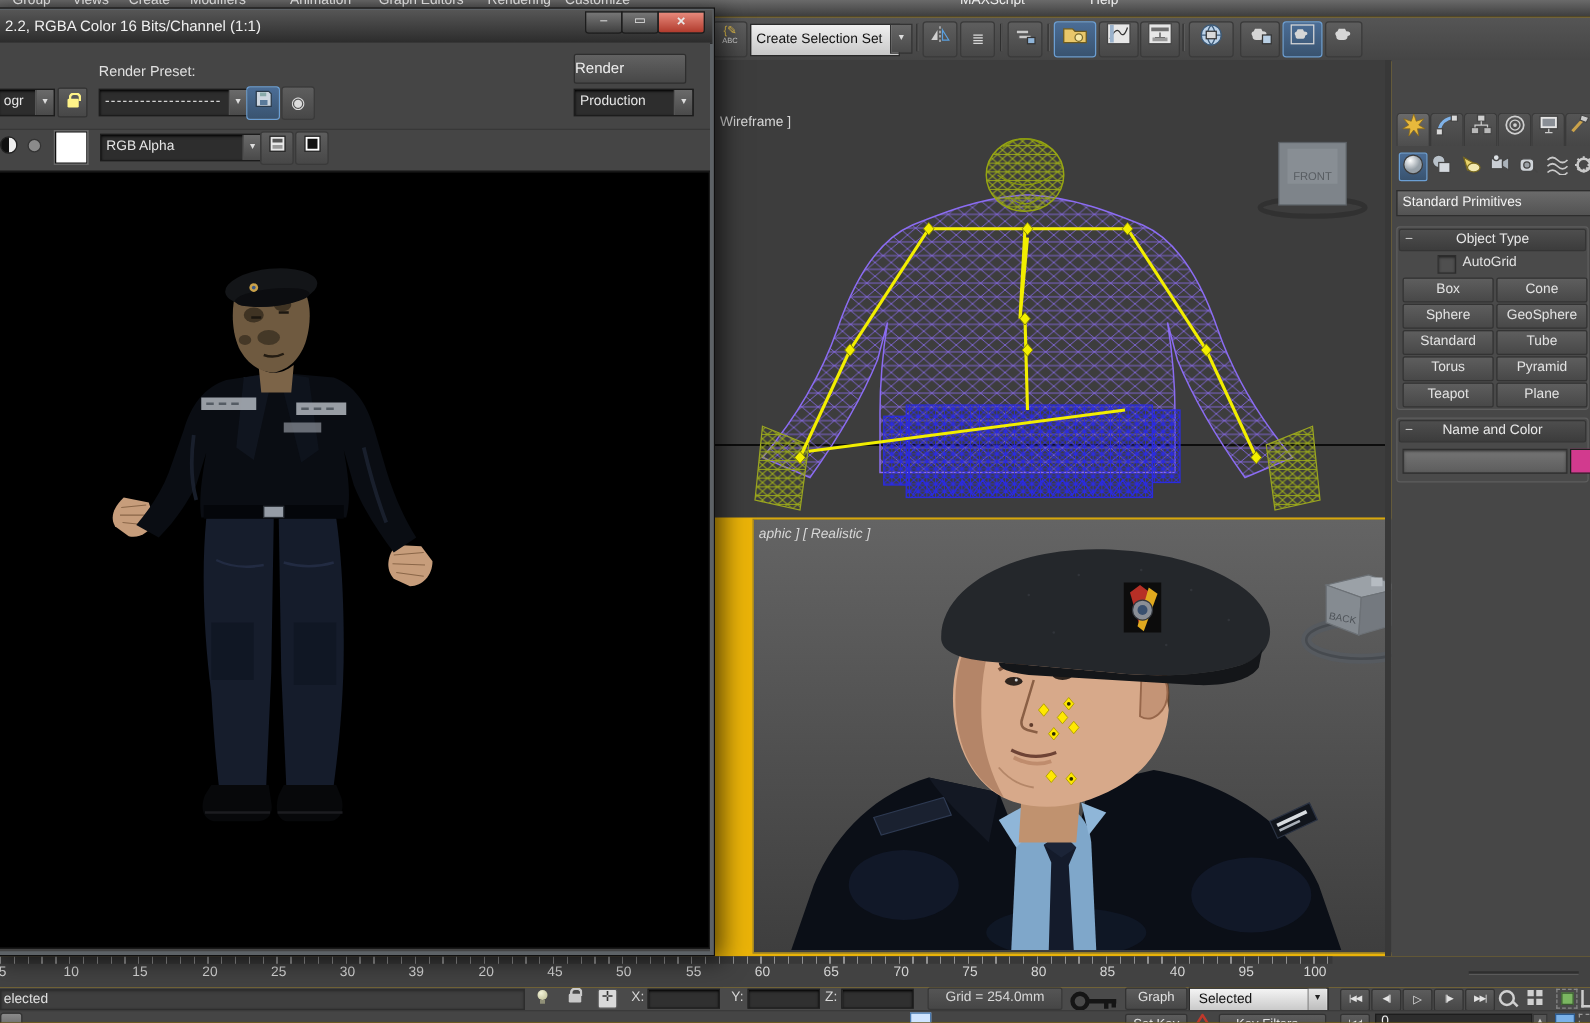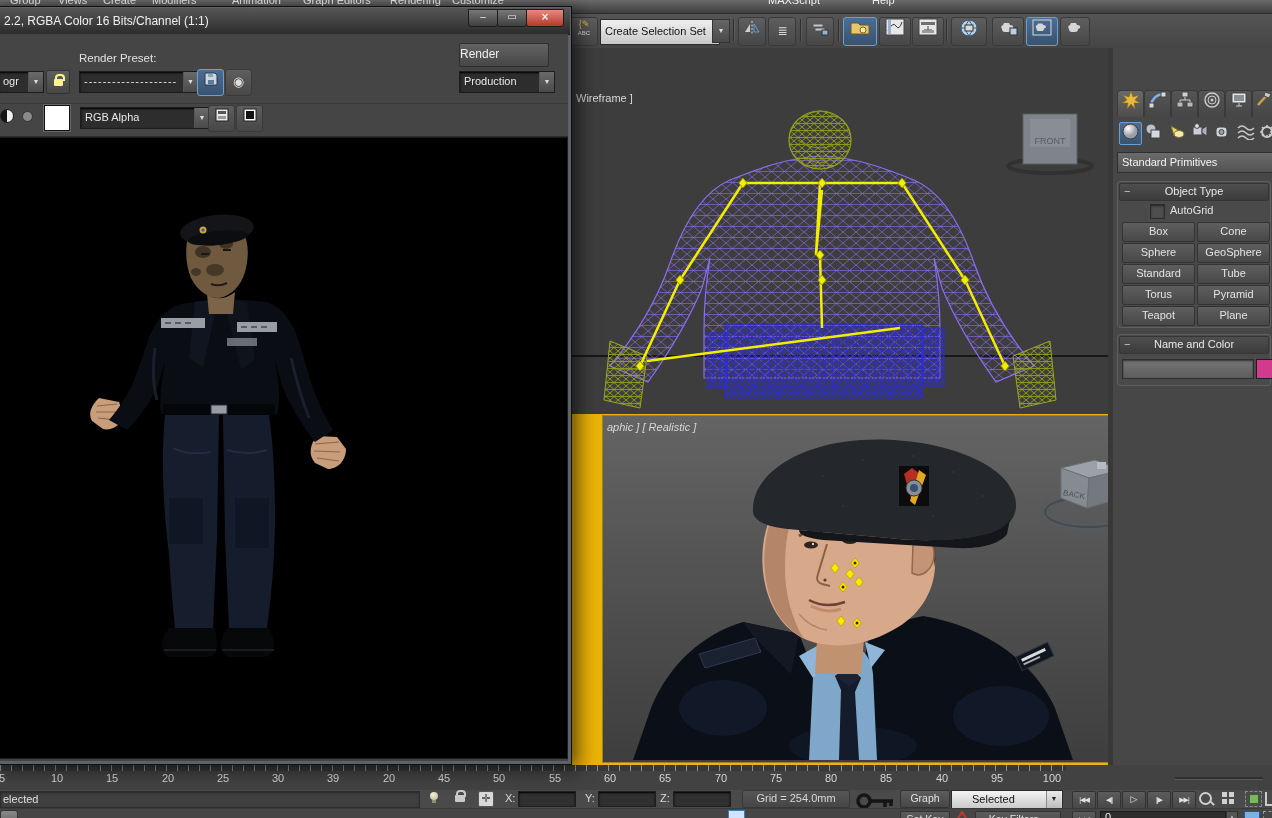--- a/index.html
+++ b/index.html
@@ -491,21 +491,21 @@
     <div class="sfield" style="left:598px;width:56px"></div>
     <span class="slabel" style="left:660px">Z:</span>
     <div class="sfield" style="left:673px;width:56px"></div>
     <div class="abs" style="left:742px;top:0;width:106px;height:16px;background:linear-gradient(#555,#464646);border:1px solid #383838;border-radius:2px;text-align:center;line-height:15px;color:#d8d8d8">Grid = 254.0mm</div>
     <svg class="abs" style="left:855px;top:-2px" width="42" height="26" viewBox="0 0 42 26">
       <circle cx="9" cy="13" r="6" fill="none" stroke="#151515" stroke-width="3.5"></circle>
       <path d="M14 13H38M30 13v6M36 13v5" stroke="#151515" stroke-width="3.5" fill="none"></path>
     </svg>
     <div class="sbtn" style="left:900px;width:48px">Graph Key</div>
     <div class="abs" style="left:951px;top:0;width:110px;height:17px;background:linear-gradient(#f4f4f4,#cacaca);border:1px solid #2b2b2b;color:#111;line-height:16px;">
-      <span style="padding-left:20px">Selected</span>
+      <span style="padding-left:7px">Selected</span>
       <span style="position:absolute;right:1px;top:0;bottom:0;width:14px;border-left:1px solid #8a8a8a;background:linear-gradient(#e8e8e8,#bdbdbd);font-size:7px;text-align:center;line-height:16px;color:#222">▼</span>
     </div>
     <div class="pbtn" style="left:1072px">|◀◀</div>
     <div class="pbtn" style="left:1097px">◀||</div>
     <div class="pbtn" style="left:1122px;font-size:9px;letter-spacing:0">▷</div>
     <div class="pbtn" style="left:1147px">||▶</div>
     <div class="pbtn" style="left:1172px">▶▶|</div>
     <div class="abs" style="left:1199px;top:2px">
         <div class="mag"></div>
       </div>

